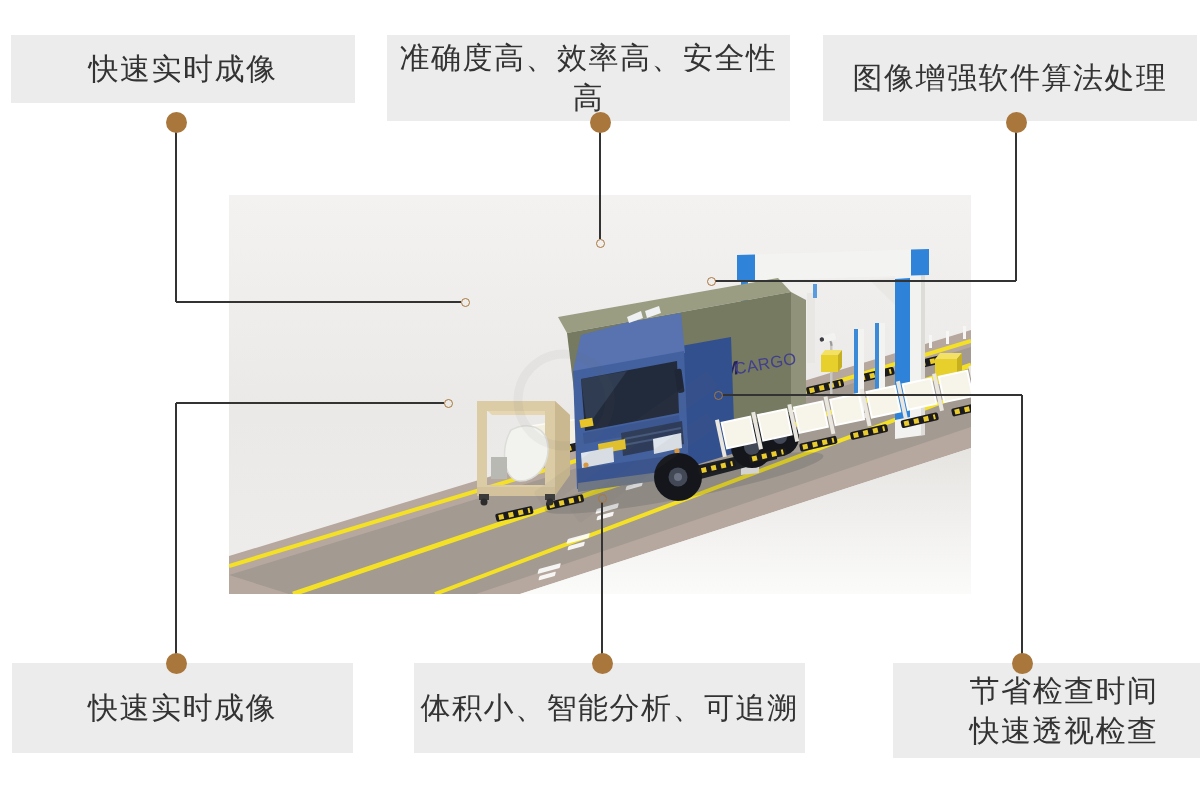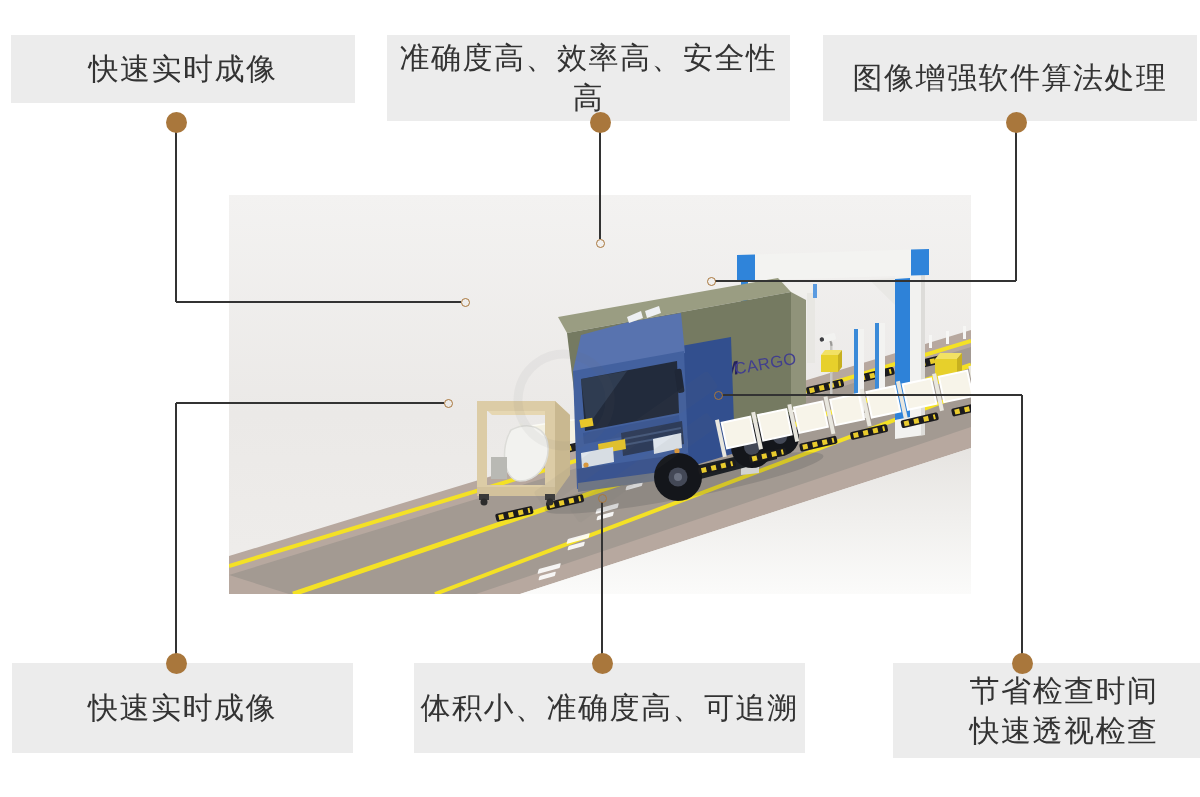--- a/index.html
+++ b/index.html
@@ -307,21 +307,21 @@
   </div>
   <div class="box" style="left:823px;top:35px;width:374px;height:86px">
     <div>图像增强软件算法处理</div>
     <div></div>
   </div>
   <div class="box" style="left:12px;top:663px;width:341px;height:90px">
     <div>快速实时成像</div>
     <div></div>
   </div>
   <div class="box" style="left:414px;top:663px;width:391px;height:90px">
-    <div>体积小、准确度高、可追溯</div>
+    <div>体积小、智能分析、可追溯</div>
     <div></div>
   </div>
   <div class="box" style="left:893px;top:663px;width:342px;height:95px">
     <div>节省检查时间</div>
     <div>快速透视检查</div>
   </div>
 
   <div class="cline v" style="left:175.25px;top:122px;height:180px"></div>
   <div class="cline h" style="left:176px;top:301.25px;width:285px"></div>
   <div class="dot" style="left:165.5px;top:111.5px"></div>

